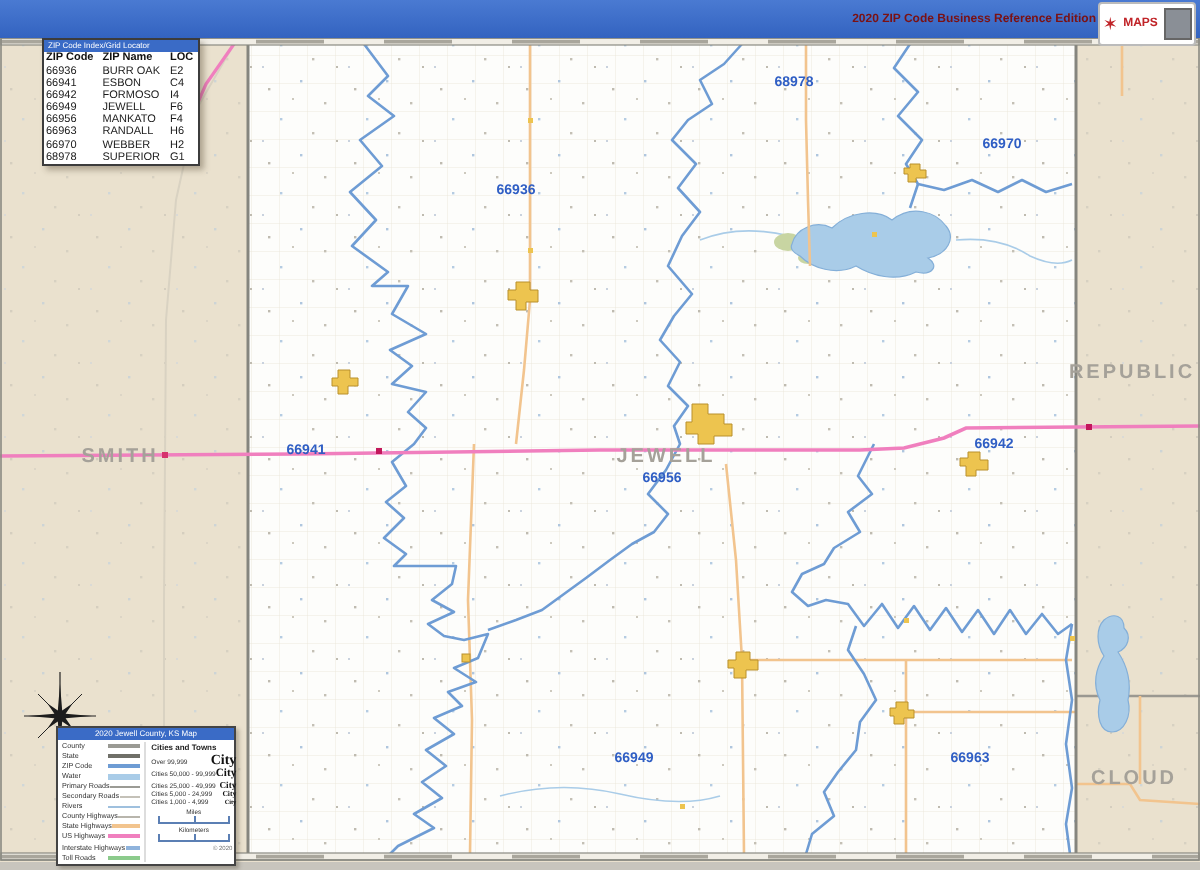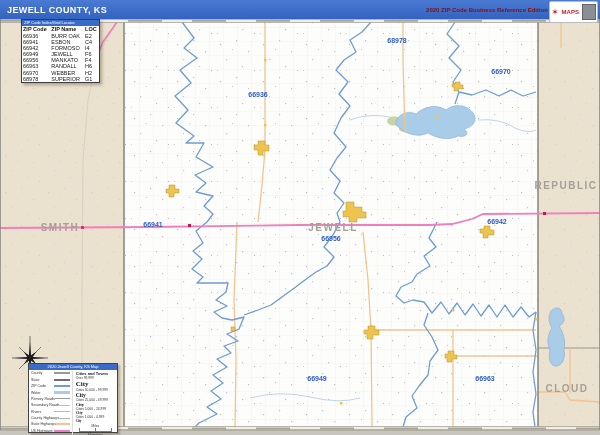--- a/index.html
+++ b/index.html
@@ -28,21 +28,21 @@
   .lrow span{font-size:3.6px;color:#333;white-space:nowrap;}
   .ls{display:inline-block;width:16px;height:0;border-top:2px solid #999;}
   .ls1{border-color:#9a9a94}.ls2{border-top-width:2.5px;border-color:#6f6f68}
   .ls3{border-color:#6E9CD4}.ls4{border-top-width:3px;border-color:#A9CCE8}
   .ls5{border-top-width:1px;border-color:#9b9b95}.ls6{border-top-width:1px;border-color:#c4c1b8}
   .ls7{border-top-width:1px;border-color:#9fc0de}.ls8{border-top-width:1.5px;border-color:#b8b5ac}
   .ls9{border-color:#F2C48E}.ls10{border-color:#F07FBE}
   .ls11{border-color:#8FB3DC}.ls12{border-color:#8CCB8C}
   .rcol{flex:1;display:flex;flex-direction:column;padding-left:3px;}
   .rcol .chead{font-size:4px;font-weight:bold;color:#222;white-space:nowrap;}
-  .crow{display:flex;justify-content:space-between;align-items:baseline;flex-direction:column;}
+  .crow{display:flex;justify-content:space-between;align-items:baseline;}
   .crow span{font-size:3.3px;color:#333;white-space:nowrap;}
   .crow b{font-family:"Liberation Serif",serif;color:#111;}
   .city0 b{font-size:7px}.city1 b{font-size:5.6px}.city2 b{font-size:4.6px}.city3 b{font-size:3.8px}.city4 b{font-size:3.2px}
   .sblock{margin-top:1.5px;}
   .slabel{font-size:3.2px;color:#333;text-align:center;line-height:3.5px;}
   .sbar{height:3px;margin:0 3px;border-left:1px solid #5b7fb4;border-right:1px solid #5b7fb4;border-bottom:1.2px solid #5b7fb4;position:relative;}
   .sbar:after{content:"";position:absolute;left:50%;top:0;width:1px;height:3px;background:#5b7fb4;}
   .copyright{font-size:3px;color:#777;text-align:right;padding:1px 2px 0 0;}
   
   #mapsvg{position:absolute;left:0;top:0;z-index:1;}
@@ -177,21 +177,20 @@
   <g>
     <line x1="30" y1="336" x2="30" y2="380" stroke="#222" stroke-width="0.6"></line>
     <line x1="12" y1="358" x2="48" y2="358" stroke="#222" stroke-width="0.6"></line>
     <line x1="19" y1="347" x2="41" y2="369" stroke="#222" stroke-width="0.5"></line>
     <line x1="41" y1="347" x2="19" y2="369" stroke="#222" stroke-width="0.5"></line>
     <polygon fill="#1c1c1c" points="30,342 31.1,355.2 36.4,351.6 32.8,356.9 46,358 32.8,359.1 36.4,364.4 31.1,360.8 30,374 28.9,360.8 23.6,364.4 27.2,359.1 14,358 27.2,356.9 23.6,351.6 28.9,355.2"></polygon>
   </g>
 </svg>
 
 <div id="header">
-  <span class="title">JEWELL COUNTY, KS</span>
   <span class="edition">2020 ZIP Code Business Reference Edition</span>
 </div>
 <div id="logo">
   <span class="star">✶</span>
   <span class="brand">MAPS</span>
   <span class="card"></span>
 </div>
 
 <div id="ziptable">
   <div class="tbar">ZIP Code Index/Grid Locator</div>

